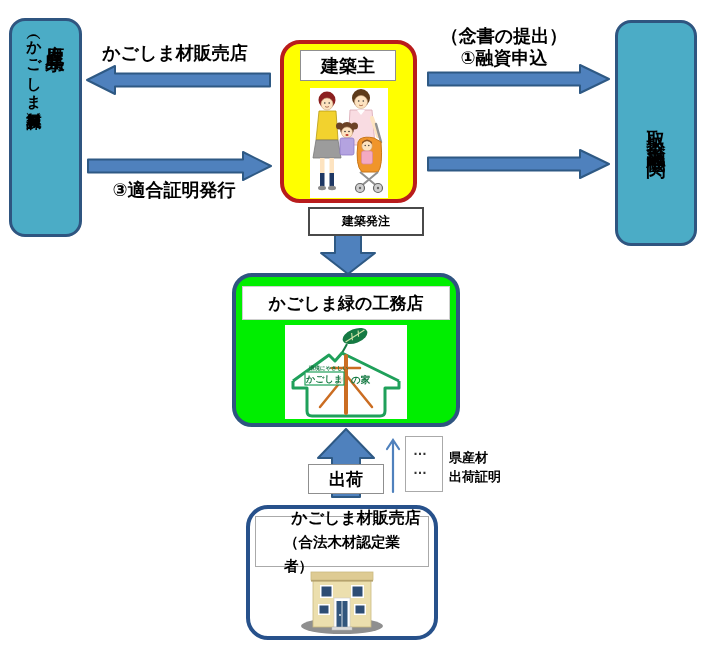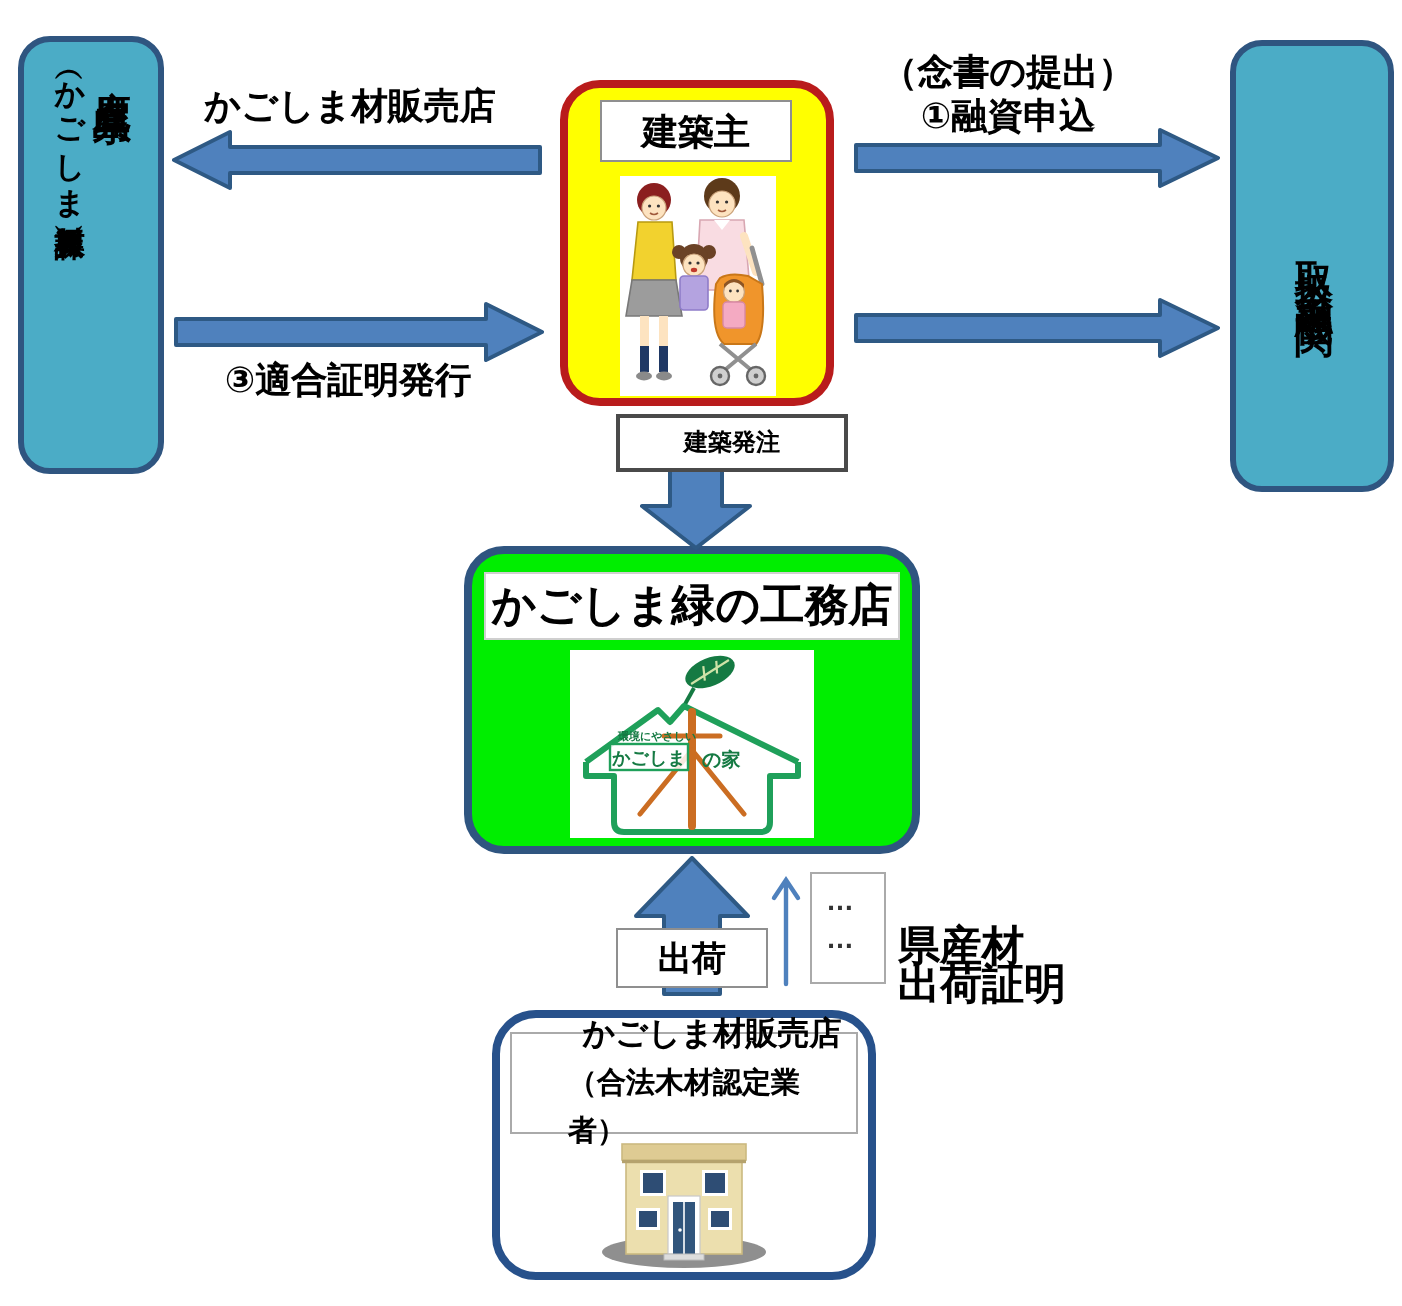--- a/index.html
+++ b/index.html
@@ -24,21 +24,21 @@
   .white-label{background:#fff;display:flex;align-items:center;justify-content:center;
                font-weight:bold;}
   .thin-border{border:1px solid #8f8f8f;}
   .dark-border{border:2px solid #4a4a4a;}
   
   .green-box{background:#00EE00;border:4px solid #2F5580;border-radius:20px;}
   
   .seller-box{background:#fff;border:4px solid #27518B;border-radius:22px;}
   .arrow-label{font-size:18px;font-weight:bold;text-align:center;line-height:22px;white-space:nowrap;}
   .block-arrow{fill:#4F81BD;stroke:#2E5984;stroke-width:2;stroke-linejoin:round;}
-  .cert-caption{font-size:21px;font-weight:bold;line-height:19px;white-space:nowrap;margin-top:16px;}
+  .cert-caption{font-size:13px;font-weight:bold;line-height:19px;white-space:nowrap;}
   .doc-dots{position:absolute;left:7px;font-size:14px;font-weight:bold;color:#333;line-height:10px;letter-spacing:1px;}
 </style>
 </head>
 <body>
 
 <div class="canvas">
 
   <div class="abs teal-box" style="left:9px;top:18px;width:73px;height:219px;">
     <div class="vwrap">
       <span class="vcol vcol-main">鹿児島県</span>
@@ -124,21 +124,21 @@
         <circle cx="68" cy="100" r="1.2" fill="#666"></circle>
     </svg>
   </div>
 
   <svg class="abs" style="left:320px;top:233px;z-index:1;" width="56" height="42" viewBox="0 0 56 42">
     <polygon class="block-arrow" points="15,1 41,1 41,20 55,20 28,41 1,20 15,20"></polygon>
   </svg>
   <div class="abs white-label dark-border" style="left:308px;top:207px;width:116px;height:29px;font-size:12px;z-index:2;">建築発注</div>
 
   <div class="abs green-box" style="left:232px;top:273px;width:228px;height:154px;">
-    <div class="abs white-label" style="left:6px;top:9px;width:208px;height:34px;font-size:22px;border:1px solid #cfcfcf;">かごしま緑の工務店</div>
+    <div class="abs white-label" style="left:6px;top:9px;width:208px;height:34px;font-size:17px;border:1px solid #cfcfcf;">かごしま緑の工務店</div>
 
     <svg class="abs" style="left:49px;top:48px;" width="122" height="94" viewBox="0 0 122 94">
       <rect x="0" y="0" width="122" height="94" fill="#ffffff"></rect>
 
       <g transform="rotate(-22 70 11)">
         <ellipse cx="70" cy="11" rx="13" ry="7" fill="#157a43"></ellipse>
         <path d="M59,13 L81,9 M66,14 L68,7 M73,13 L75,7" stroke="#cfe3a8" stroke-width="1.1" fill="none"></path>
       </g>
       <path d="M62,19 L57,28" stroke="#157a43" stroke-width="2" fill="none"></path>
 

